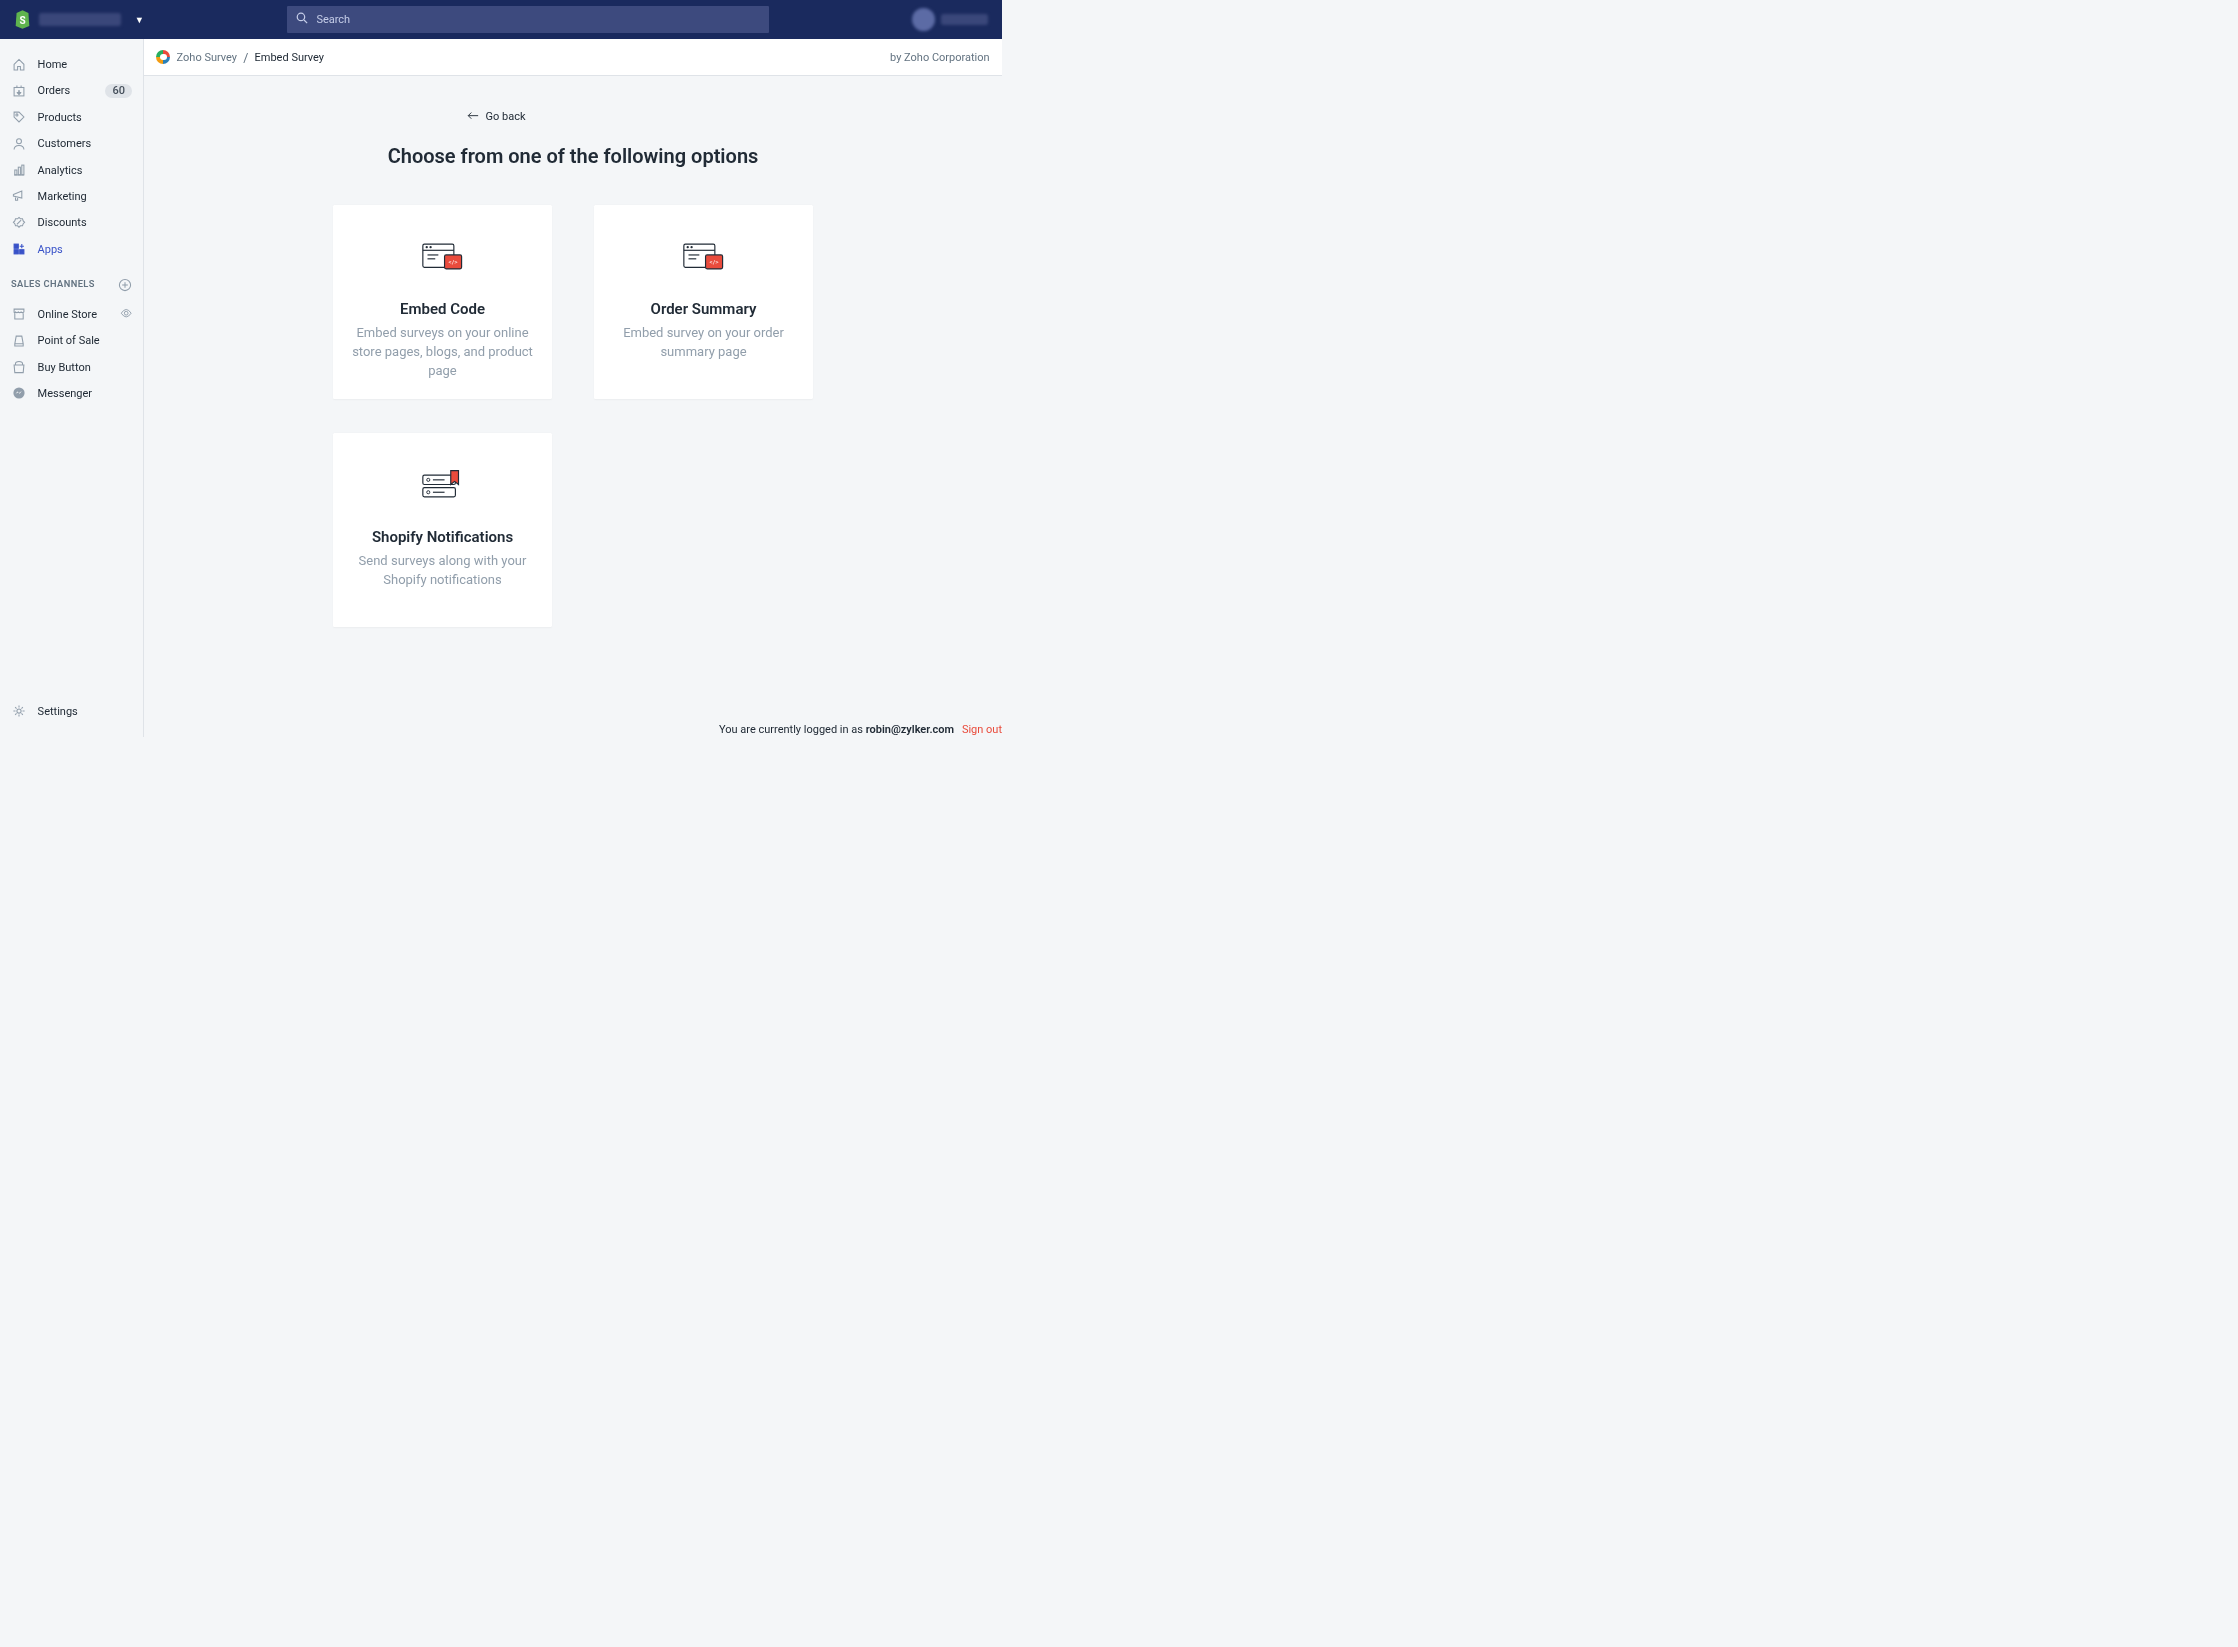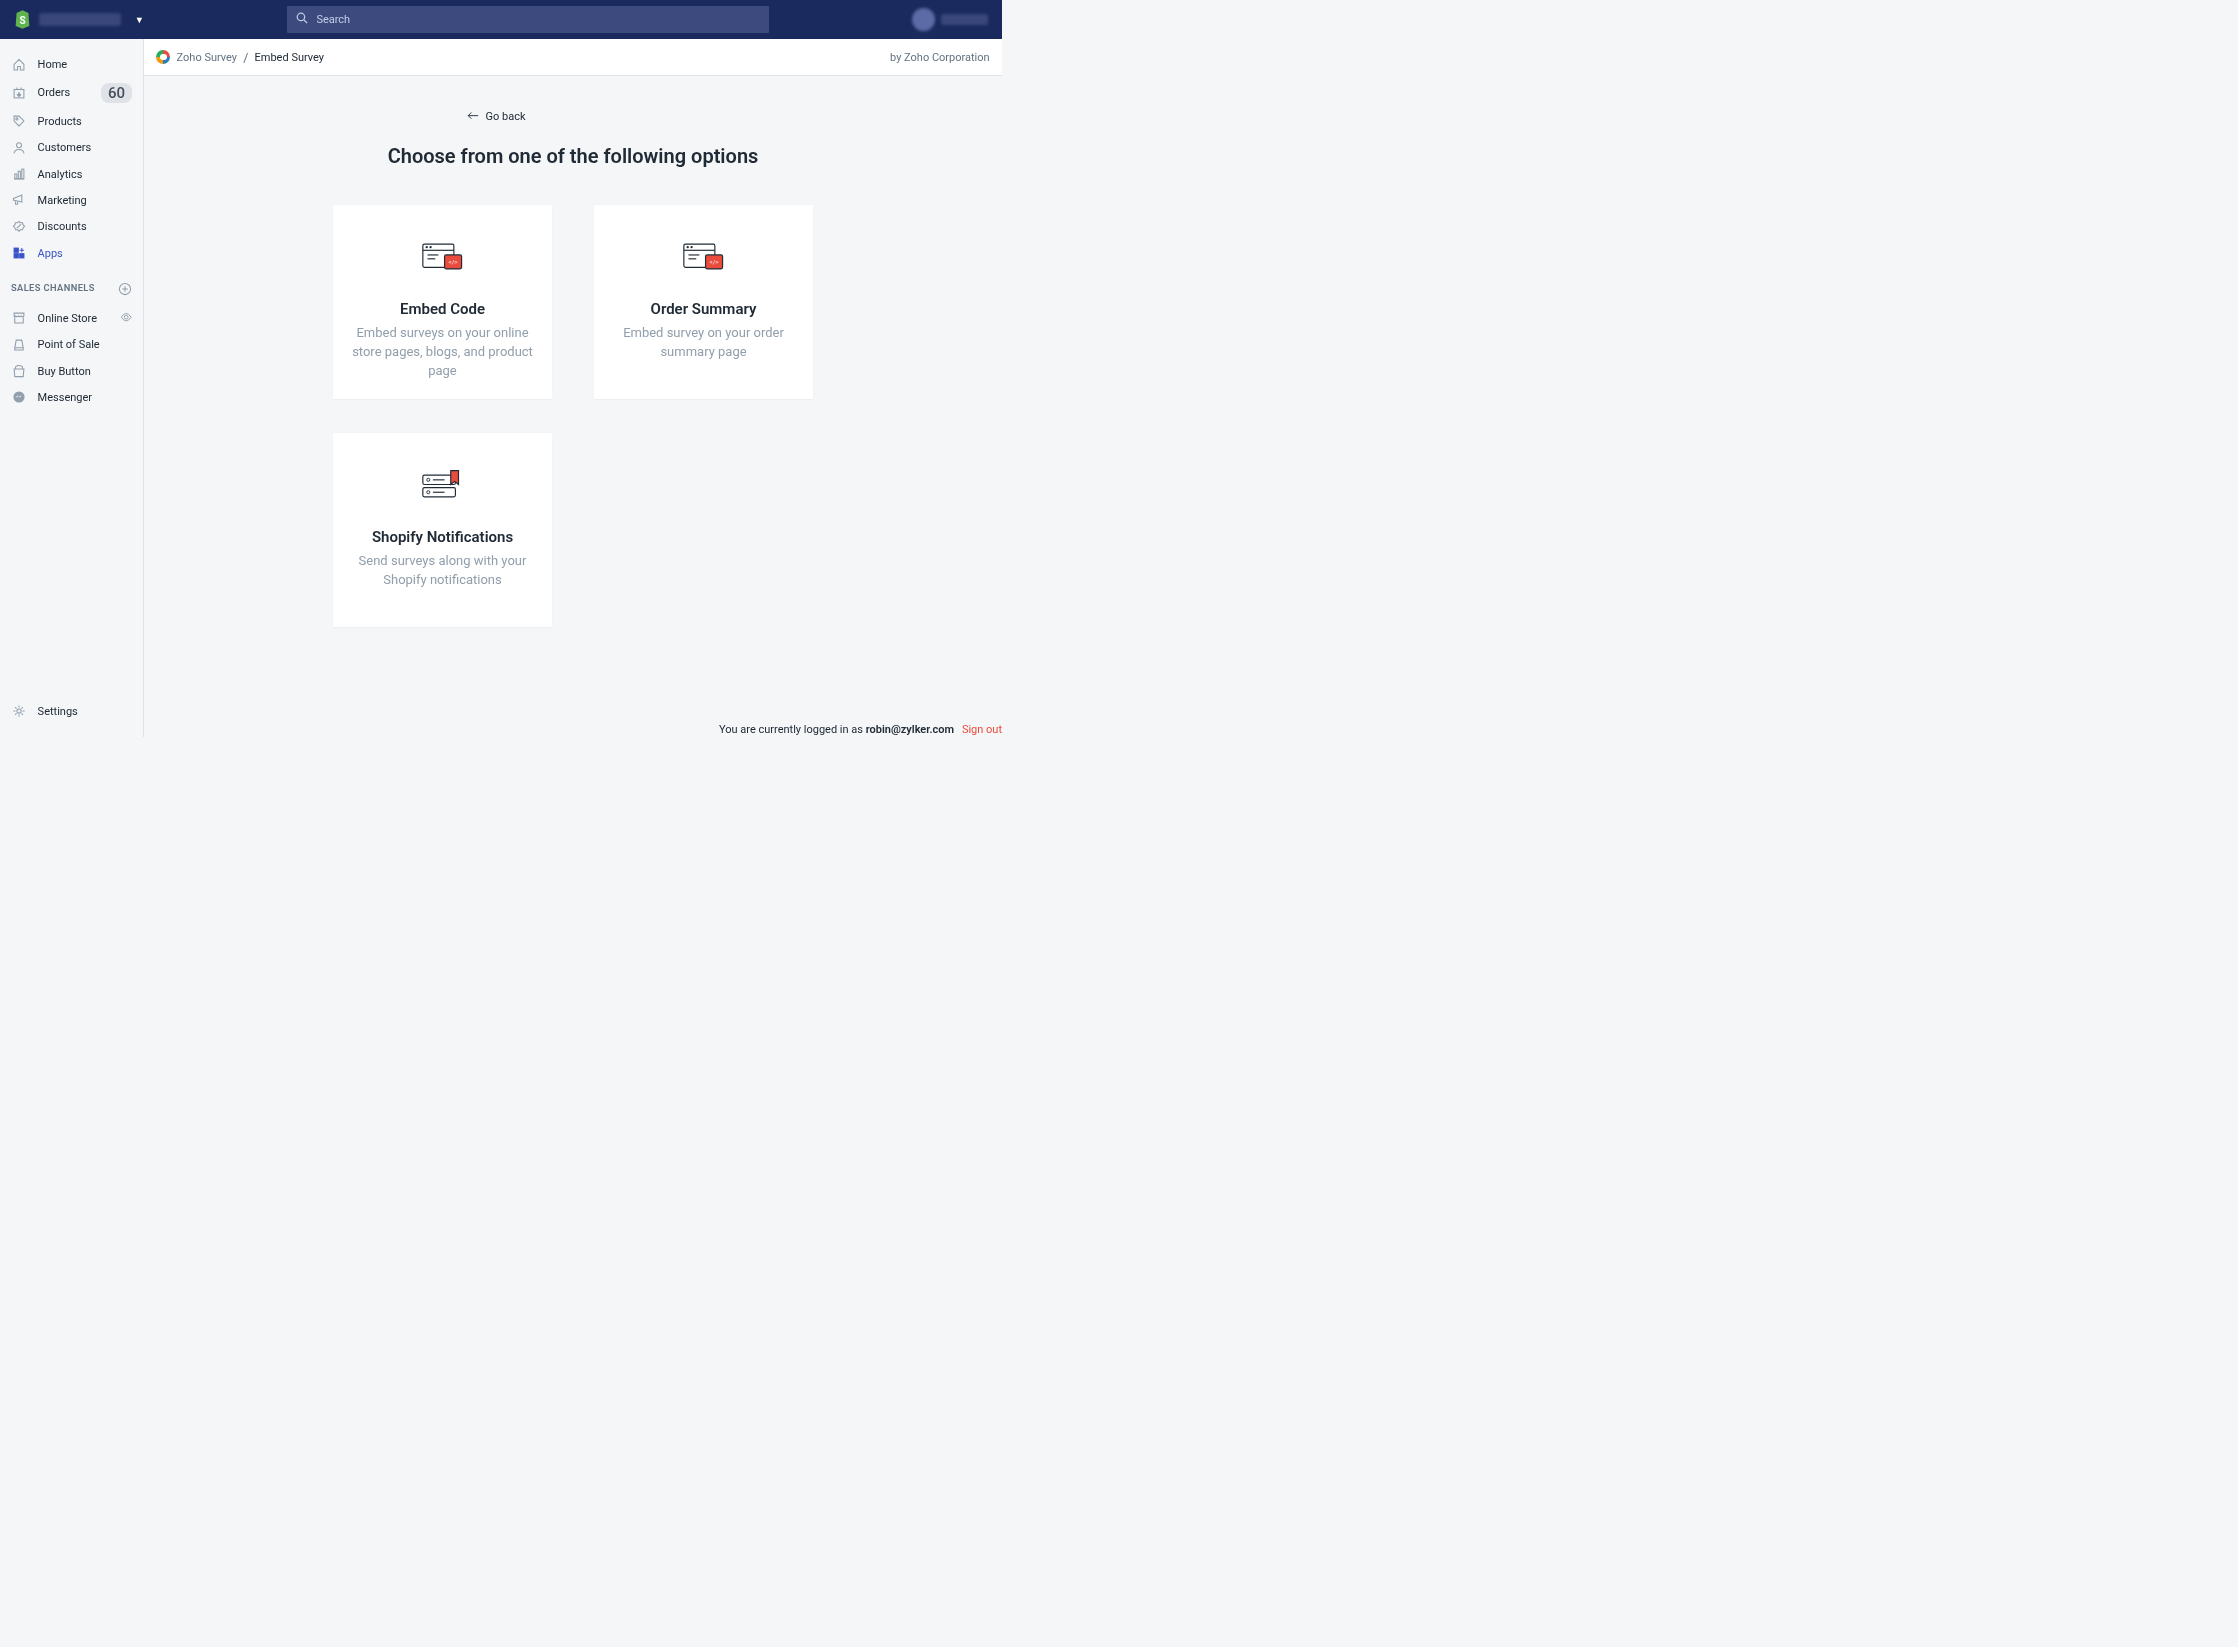--- a/index.html
+++ b/index.html
@@ -143,21 +143,21 @@
     .nav-item.active .nav-icon {
       color: #3852c8;
     }
     .nav-label {
       flex: 1;
     }
     .badge {
       background: #dfe3e8;
       border-radius: 7.8px;
       padding: 0.8px 7px;
-      font-size: 15px;
+      font-size: 11px;
       color: #454f5b;
       font-weight: 500;
     }
     .section-header {
       display: flex;
       align-items: flex-start;
       justify-content: space-between;
       padding: 15.6px 11px 6.2px 11px;
       font-size: 9.3px;
       font-weight: 600;

